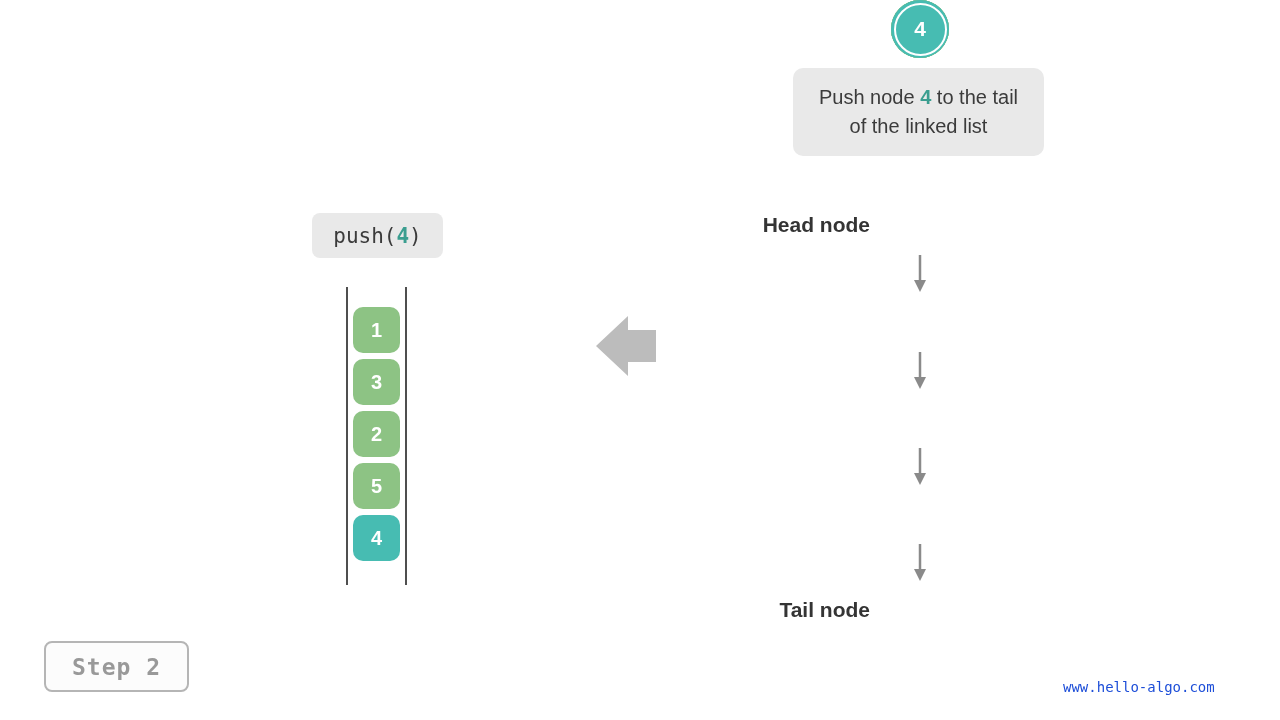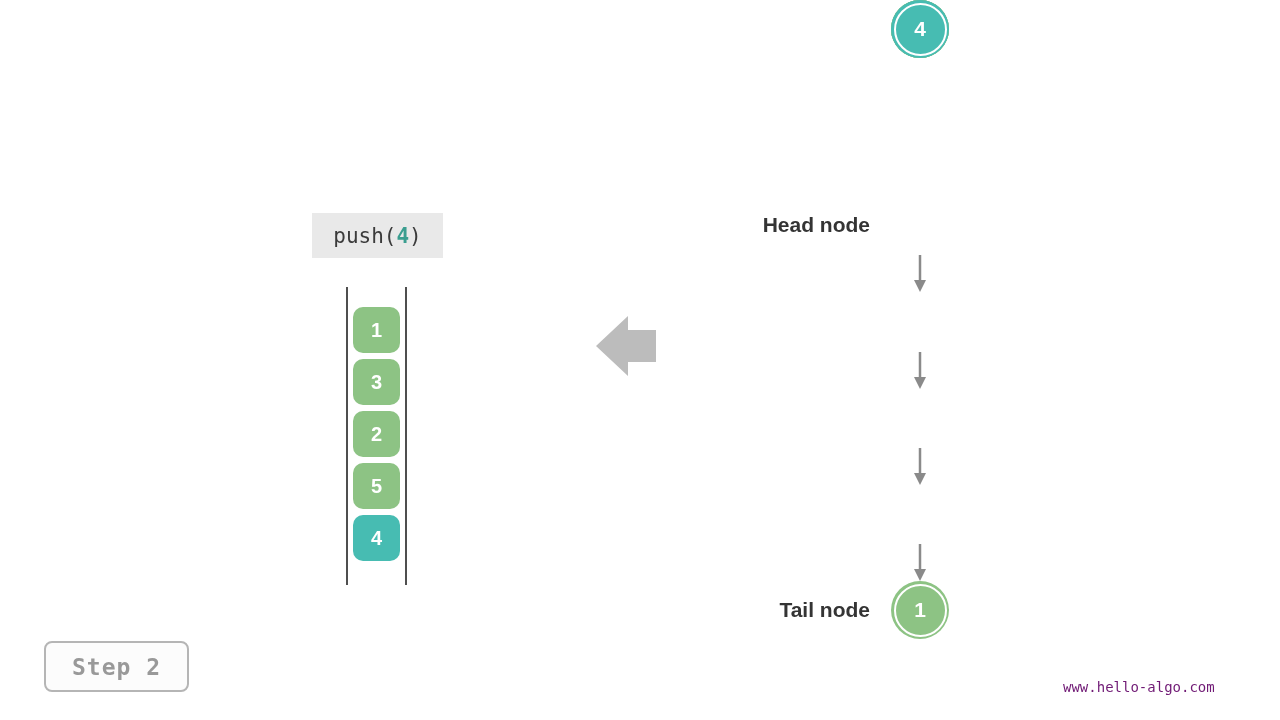--- a/index.html
+++ b/index.html
@@ -10,21 +10,21 @@
   
   .callout { position: absolute; left: 793px; top: 68px; width: 251px; height: 88px;
     background: var(--callout_bg, #e9e9e9); border-radius: 10px;
     display: flex; align-items: center; justify-content: center; }
   .callout-text { width: 212px; text-align: center; font-size: 20px; line-height: 29px;
     color: var(--text_dark, #3b3b3b); }
   .hl { color: var(--accent_text, #3b9e90); font-weight: 700; }
 
   
   .op-chip { position: absolute; left: 312px; top: 213px; width: 131px; height: 45px;
-    background: var(--callout_bg, #e9e9e9); border-radius: 0;
+    background: var(--callout_bg, #e9e9e9); border-radius: 8px;
     display: flex; align-items: center; justify-content: center;
     font-family: "DejaVu Sans Mono", monospace; font-size: 21px; color: var(--text_dark, #3b3b3b); }
   .op-chip .hl { font-weight: 700; }
 
   
   .queue-box { position: absolute; left: 346px; top: 287px; width: 61px; height: 298px;
     border-left: 2px solid #4f4f4f; border-right: 2px solid #4f4f4f; padding-top: 20px; }
   .stack-node { width: 47px; height: 46px; margin: 0 auto 6px auto; border-radius: 10px;
     background: var(--green, #8dc384); color: #ffffff; font-size: 20px; font-weight: 700;
     display: flex; align-items: center; justify-content: center; }
@@ -63,27 +63,32 @@
 
   
   .step-badge { position: absolute; left: 44px; top: 641px; width: 145px; height: 51px;
     background: #fcfcfc; border: 2px solid #b5b5b5; border-radius: 8px;
     display: flex; align-items: center; justify-content: center;
     font-family: "DejaVu Sans Mono", monospace; font-size: 23px; font-weight: 700;
     color: #999999; letter-spacing: 1px; }
 
   
   .watermark { position: absolute; left: 1063px; top: 679px;
-    font-family: "DejaVu Sans Mono", monospace; font-size: 14px; color: #701a75; }
+    font-family: "DejaVu Sans Mono", monospace; font-size: 14px; color: #1d4ed8; }
 </style>
 </head>
 <body>
 
 <div class="stage">
 
+  <div class="callout">
+    <div class="callout-text">
+      <span>Push node </span><span class="hl">4</span><span> to the tail of the linked list</span>
+    </div>
+  </div>
 
   <div class="op-chip">
     <span>push(</span>
       <span class="hl">4</span>
       <span>)</span>
   </div>
 
   <div class="queue-box">
     <div class="stack-node" data-type="normal">1</div>
     <div class="stack-node" data-type="normal">3</div>

